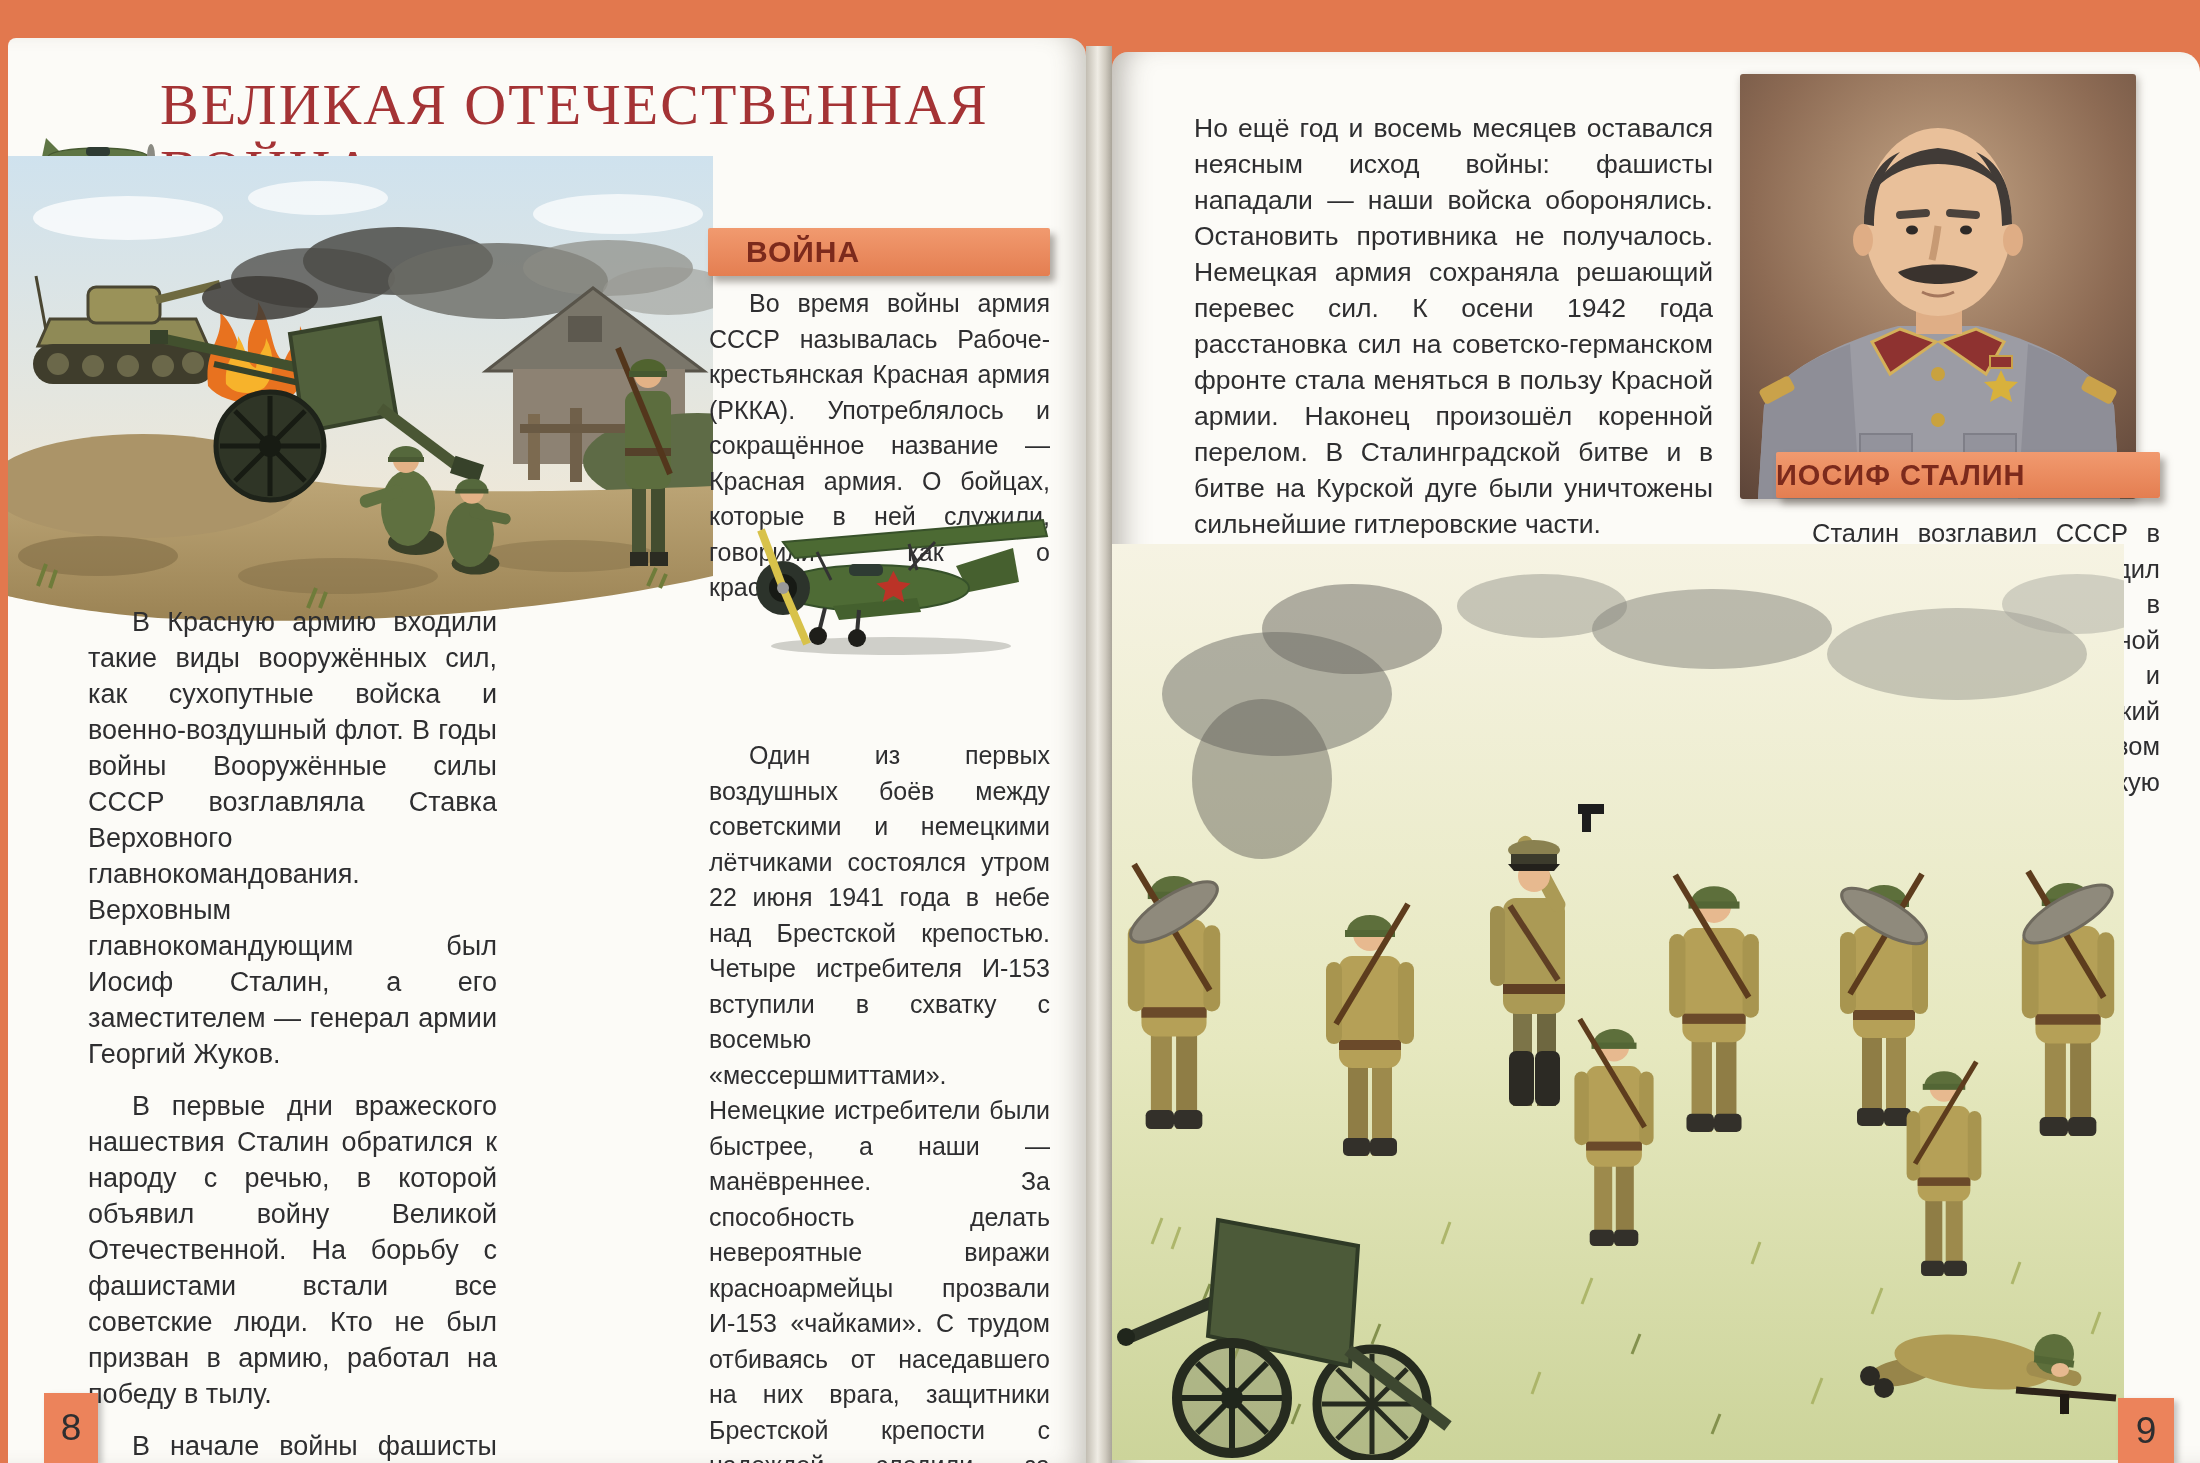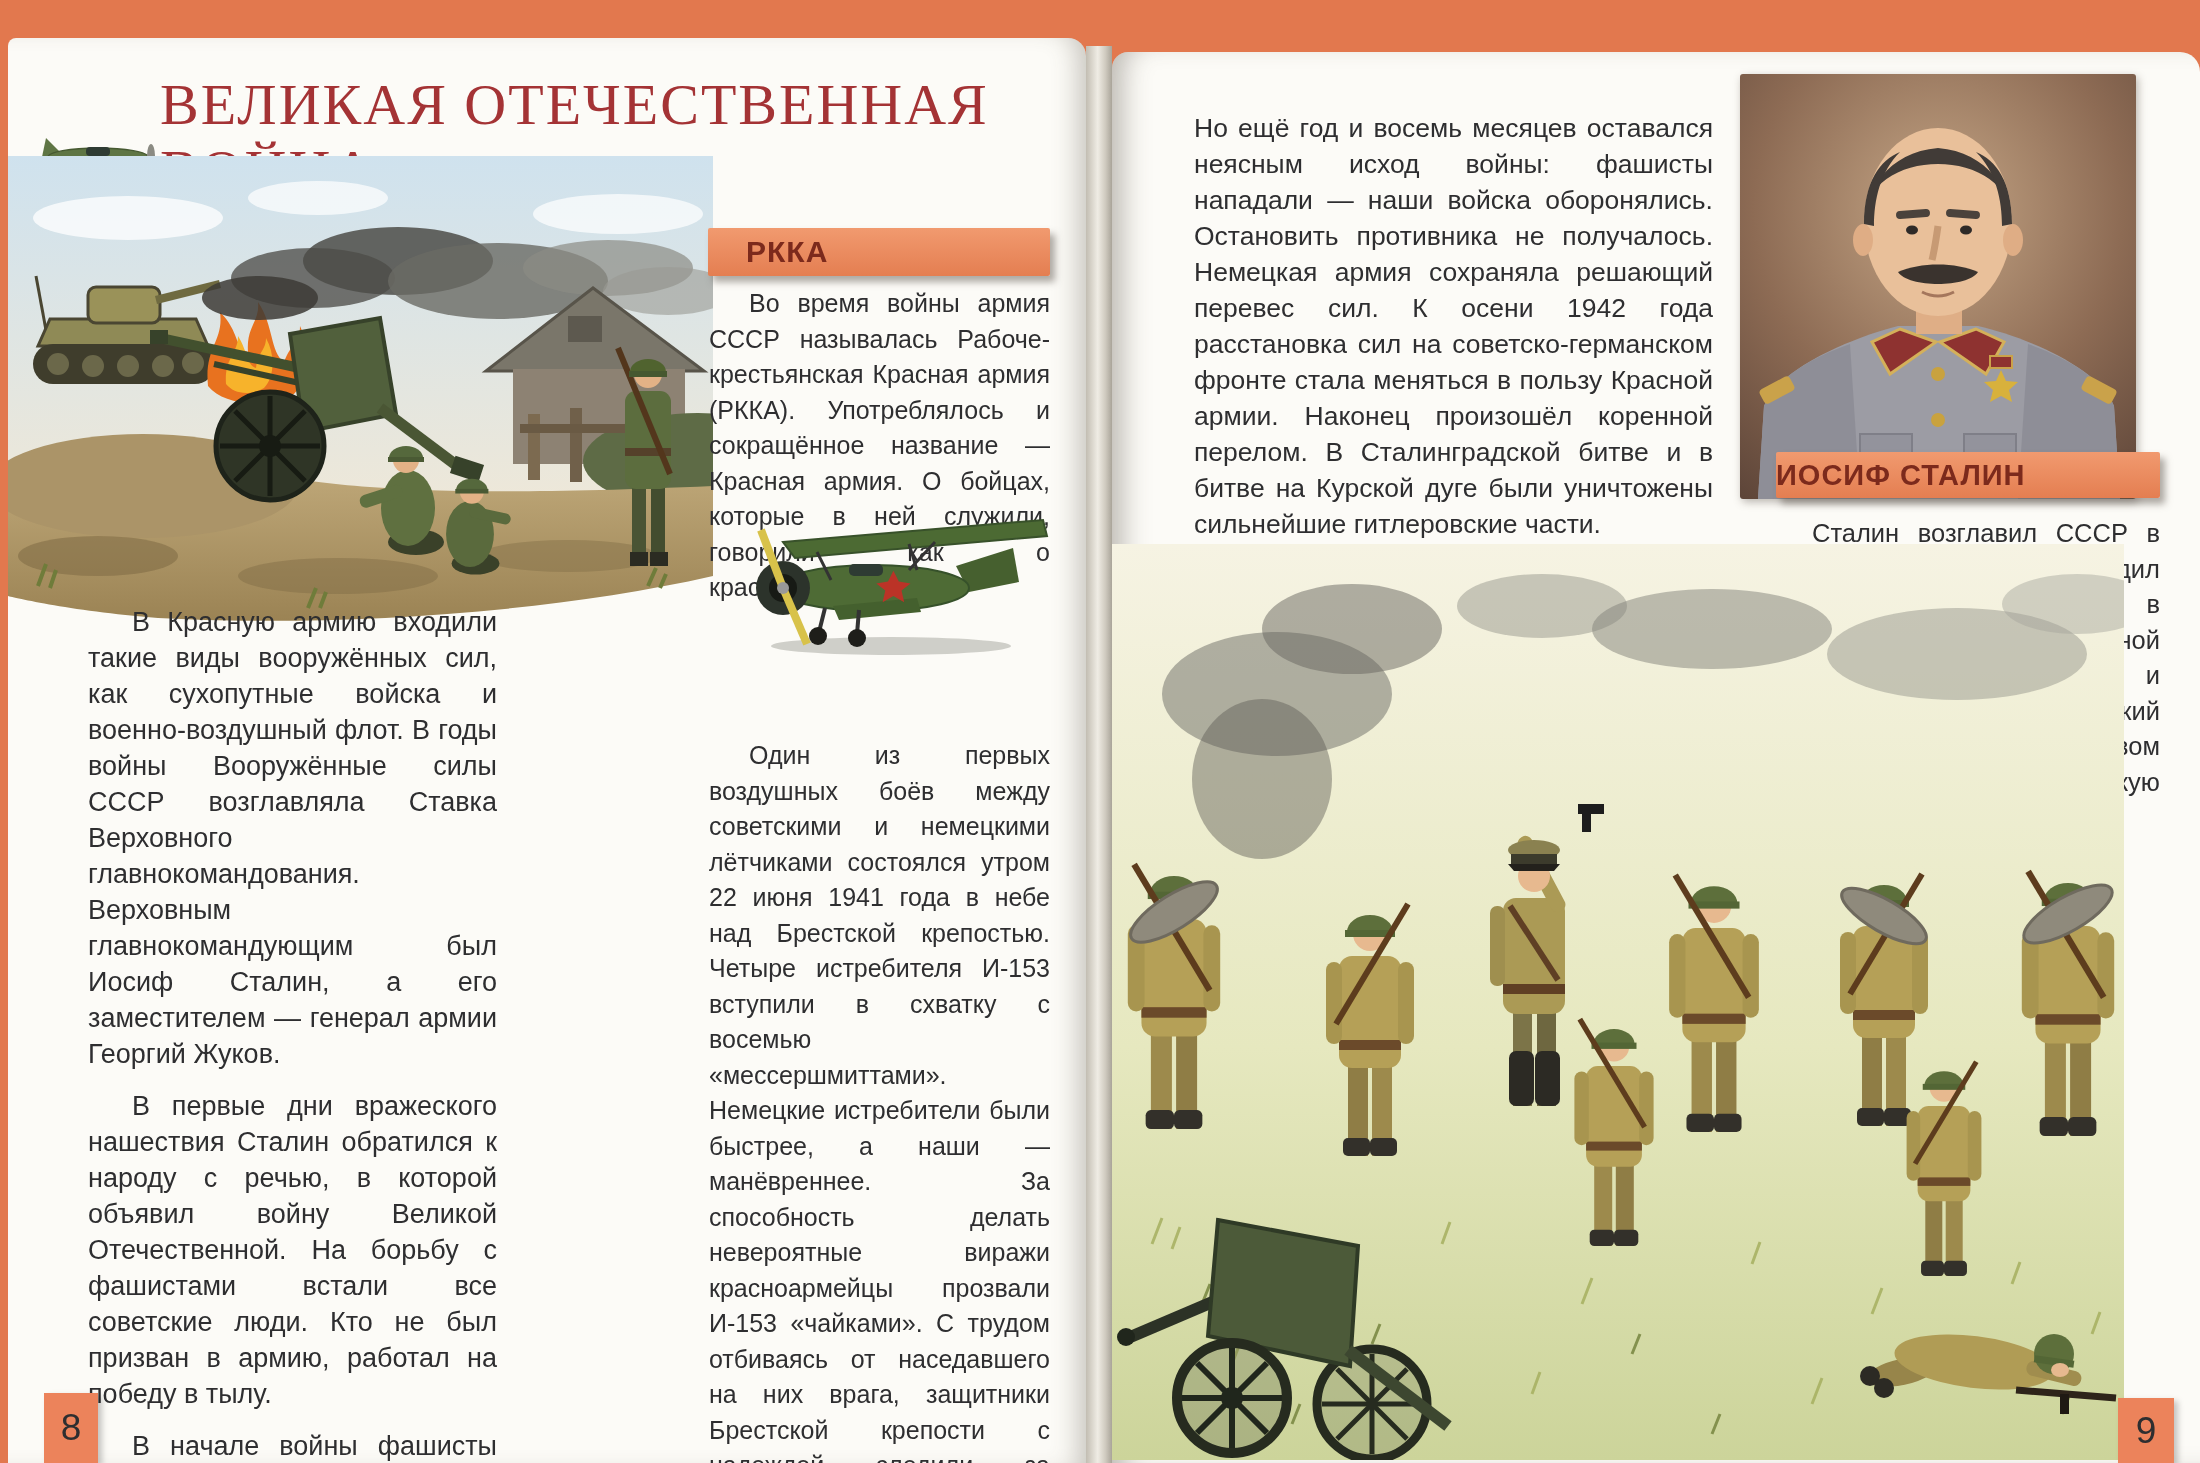--- a/index.html
+++ b/index.html
@@ -171,21 +171,21 @@
       </svg>
     </div>
 
     <div class="main-col">
       <p>В Красную армию входили такие виды вооружённых сил, как сухопутные войска и военно-воздушный флот. В годы войны Вооружённые силы СССР возглавляла Ставка Верховного главнокомандования. Верховным главнокомандующим был Иосиф Сталин, а его заместителем — генерал армии Георгий Жуков.</p>
       <p>В первые дни вражеского нашествия Сталин обратился к народу с речью, в которой объявил войну Великой Отечественной. На борьбу с фашистами встали все советские люди. Кто не был призван в армию, работал на победу в тылу.</p>
       <p>В начале войны фашисты нанесли Красной армии такой тяжкий урон, что она вынуждена была спешно отступать. Внезапность, мощь удара и численное превосходство дали врагу продвинуться в глубь советской земли. Только в битве за Москву удалось приостановить гитлеровское нашествие.</p>
     </div>
 
     <div class="sidebar-bar" style="left:700px;top:190px;">
-      <span>РККА</span>
+      <span>ВОЙНА</span>
     </div>
     <p class="side-text" style="left:701px;top:248px;">Во время войны армия СССР называлась Рабоче-крестьянская Красная армия (РККА). Употреблялось и сокращённое название — Красная армия. О бойцах, которые в ней служили, говорили как о красноармейцах.</p>
 
     <div class="ill" style="left:713px;top:470px;width:330px;height:150px;">
       <svg width="330" height="150" viewBox="0 0 330 150">
         <ellipse cx="170" cy="138" rx="120" ry="9" fill="#9a9a90" opacity=".45"></ellipse>
         <polygon points="62,34 322,12 326,28 74,50" fill="#4c6a33" stroke="#38512a" stroke-width="2"></polygon>
         <polygon points="235,58 292,40 298,74 248,84" fill="#46602f"></polygon>
         <ellipse cx="152" cy="80" rx="96" ry="23" fill="#4e6b35" stroke="#36512a" stroke-width="2"></ellipse>
         <polygon points="112,98 196,90 200,104 118,112" fill="#44602e"></polygon>

